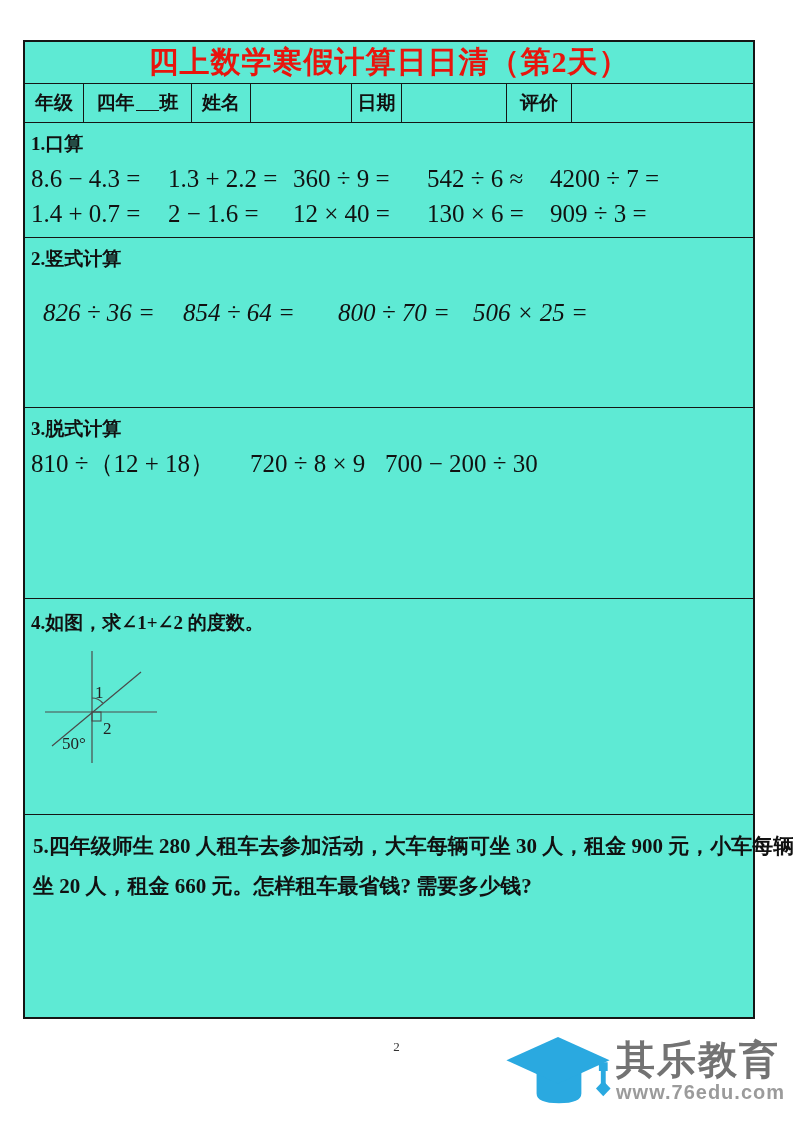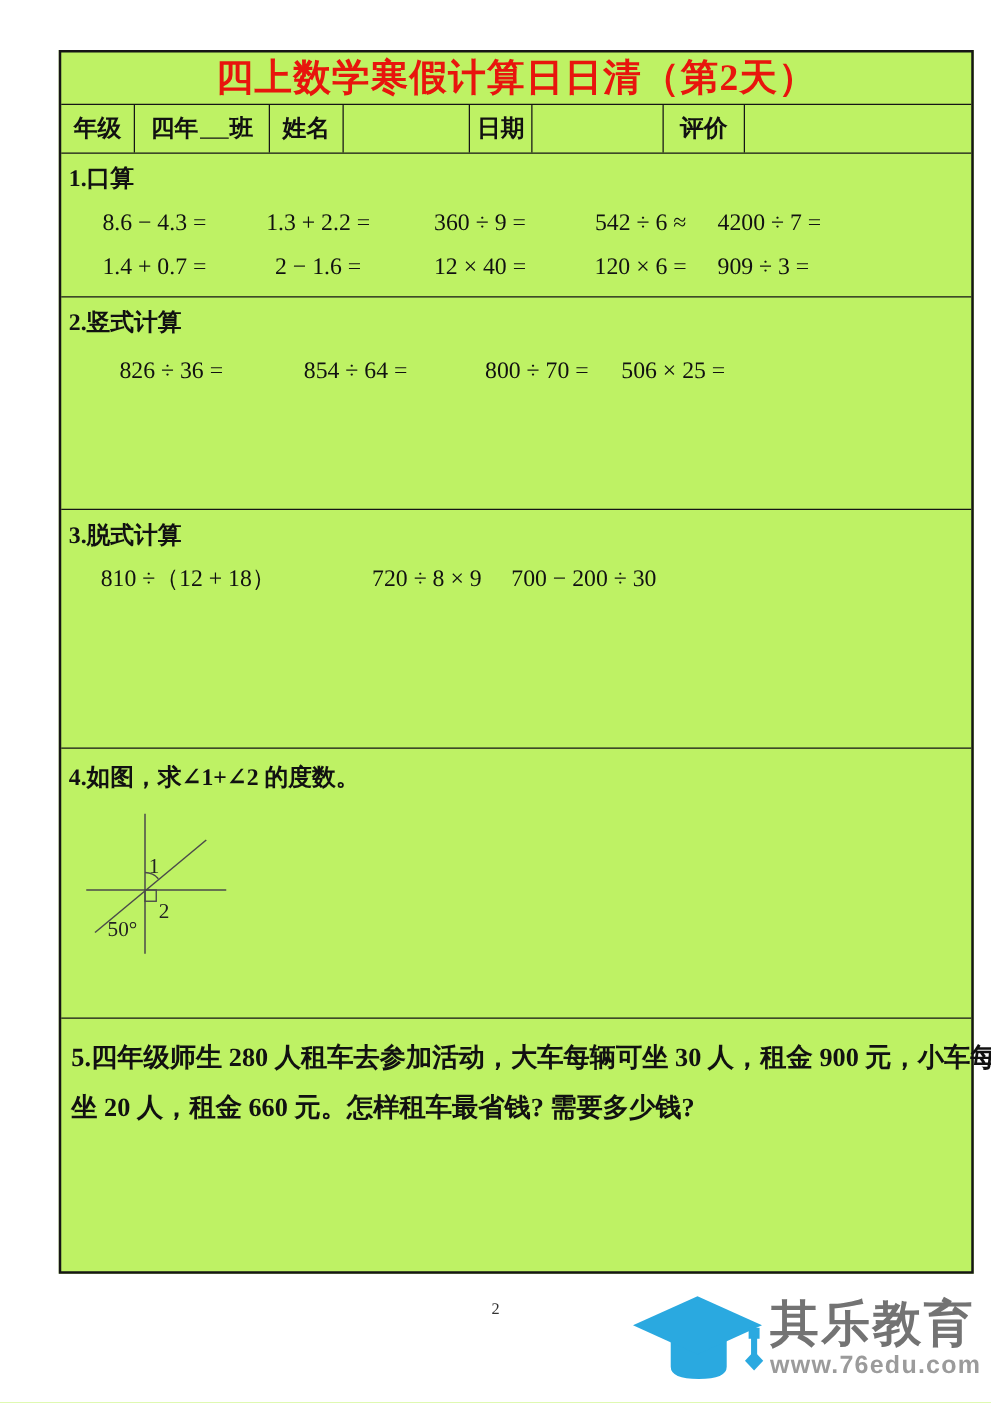--- a/index.html
+++ b/index.html
@@ -3,23 +3,23 @@
 <meta charset="utf-8">
 <style>
   html,body{margin:0;padding:0;}
   body{
     width:793px;height:1122px;position:relative;background:#ffffff;
     font-family:"Liberation Serif","DejaVu Serif",serif;color:#111;
     overflow:hidden;
   }
   
   .sheet{
-    position:absolute;left:47px;top:40px;width:732px;height:979px;
+    position:absolute;left:23px;top:40px;width:732px;height:979px;
     border:2px solid #151515;box-sizing:border-box;
-    display:flex;flex-direction:column;background:#bef264;
+    display:flex;flex-direction:column;background:#5eead4;
   }
   .row{box-sizing:border-box;}
   .title-row{
     height:41px;flex:none;display:flex;align-items:center;justify-content:center;
   }
   .title-row .t{
     font-size:30px;font-weight:bold;color:#e8150d;letter-spacing:1px;white-space:nowrap;
   }
   .header-row{
     height:39px;flex:none;display:flex;border-top:1.5px solid #151515;
@@ -44,27 +44,27 @@
     border-bottom:1.5px solid #151515;margin:0 1px;
   }
   .section{
     flex:none;border-top:1px solid #151515;box-sizing:border-box;
     padding:10px 6px 0 6px;
   }
   .sec-heading{
     font-size:19px;font-weight:bold;line-height:21px;
   }
   .prob-row{
-    display:flex;margin-top:14px;font-size:19px;line-height:21px;white-space:nowrap;text-align:center;
+    display:flex;margin-top:14px;font-size:25px;line-height:21px;white-space:nowrap;
   }
   .prob-row .p{flex:none;}
   
   .s1 .p1{width:137px;} .s1 .p2{width:125px;font-family:Liberation Serif, serif;} .s1 .p3{width:134px;} .s1 .p4{width:123px;}
   
-  .s2-row{padding-left:12px;margin-top:17px;}
+  .s2-row{padding-left:12px;margin-top:33px;font-style:italic;}
   .s2 .p1{width:140px;} .s2 .p2{width:155px;} .s2 .p3{width:135px;}
   
   .s3 .p1{width:191px;} .s3 .p2{width:135px;margin-left:28px;}
   .h-s1{height:115px;}
   .h-s2{height:170px;}
   .h-s3{height:191px;}
   .h-s4{height:216px;padding-top:13px;}
   .h-s5{flex:1;padding:11px 8px 0 8px;}
   
   .diagram{margin:13px 0 0 4px;display:block;}
@@ -133,21 +133,21 @@
       <span class="p p1">8.6 − 4.3 =</span>
       <span class="p p2">1.3 + 2.2 =</span>
       <span class="p p3">360 ÷ 9 =</span>
       <span class="p p4">542 ÷ 6 ≈</span>
       <span class="p">4200 ÷ 7 =</span>
     </div>
     <div class="prob-row">
       <span class="p p1">1.4 + 0.7 =</span>
       <span class="p p2">2 − 1.6 =</span>
       <span class="p p3">12 × 40 =</span>
-      <span class="p p4">120 × 6 =</span>
+      <span class="p p4">130 × 6 =</span>
       <span class="p">909 ÷ 3 =</span>
     </div>
   </div>
 
   <div class="row section h-s2 s2">
     <div class="sec-heading">2.竖式计算</div>
     <div class="prob-row s2-row">
       <span class="p p1">826 ÷ 36 =</span>
       <span class="p p2">854 ÷ 64 =</span>
       <span class="p p3">800 ÷ 70 =</span>

